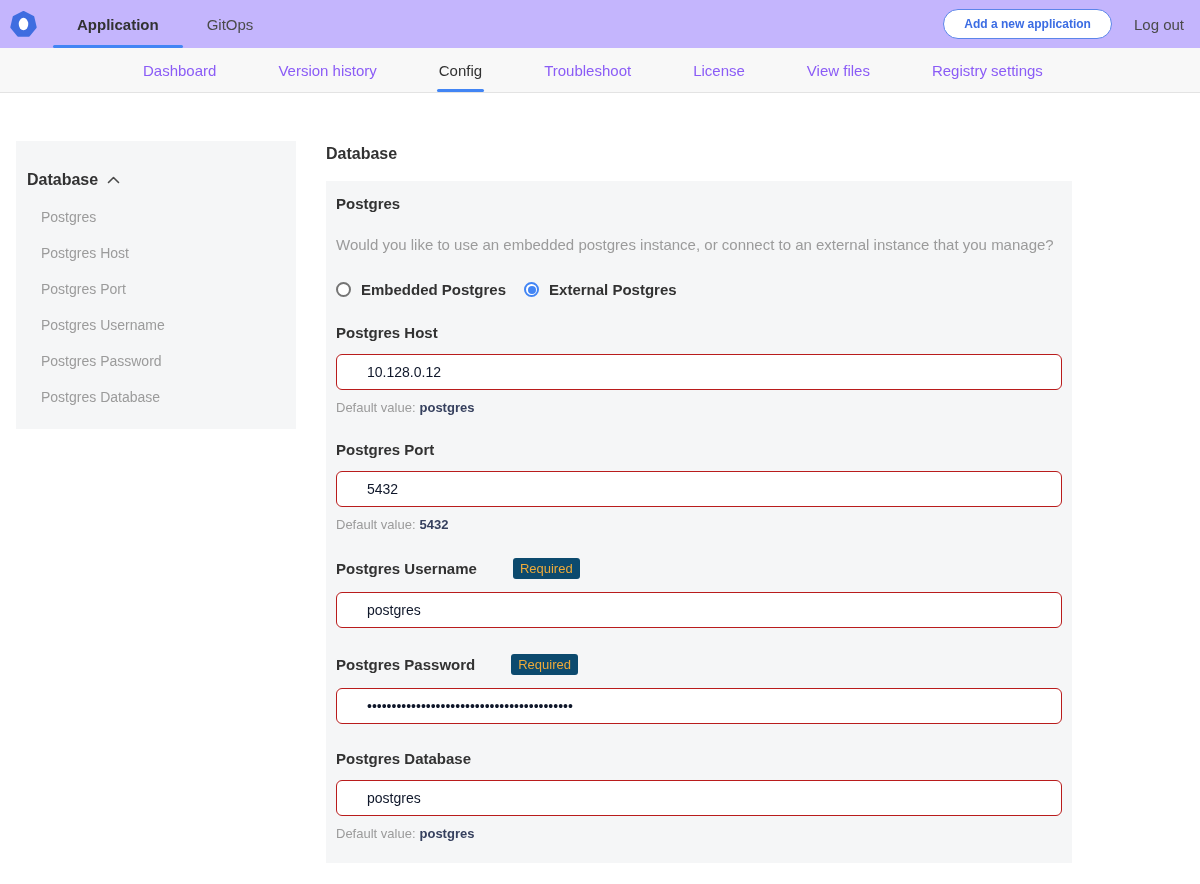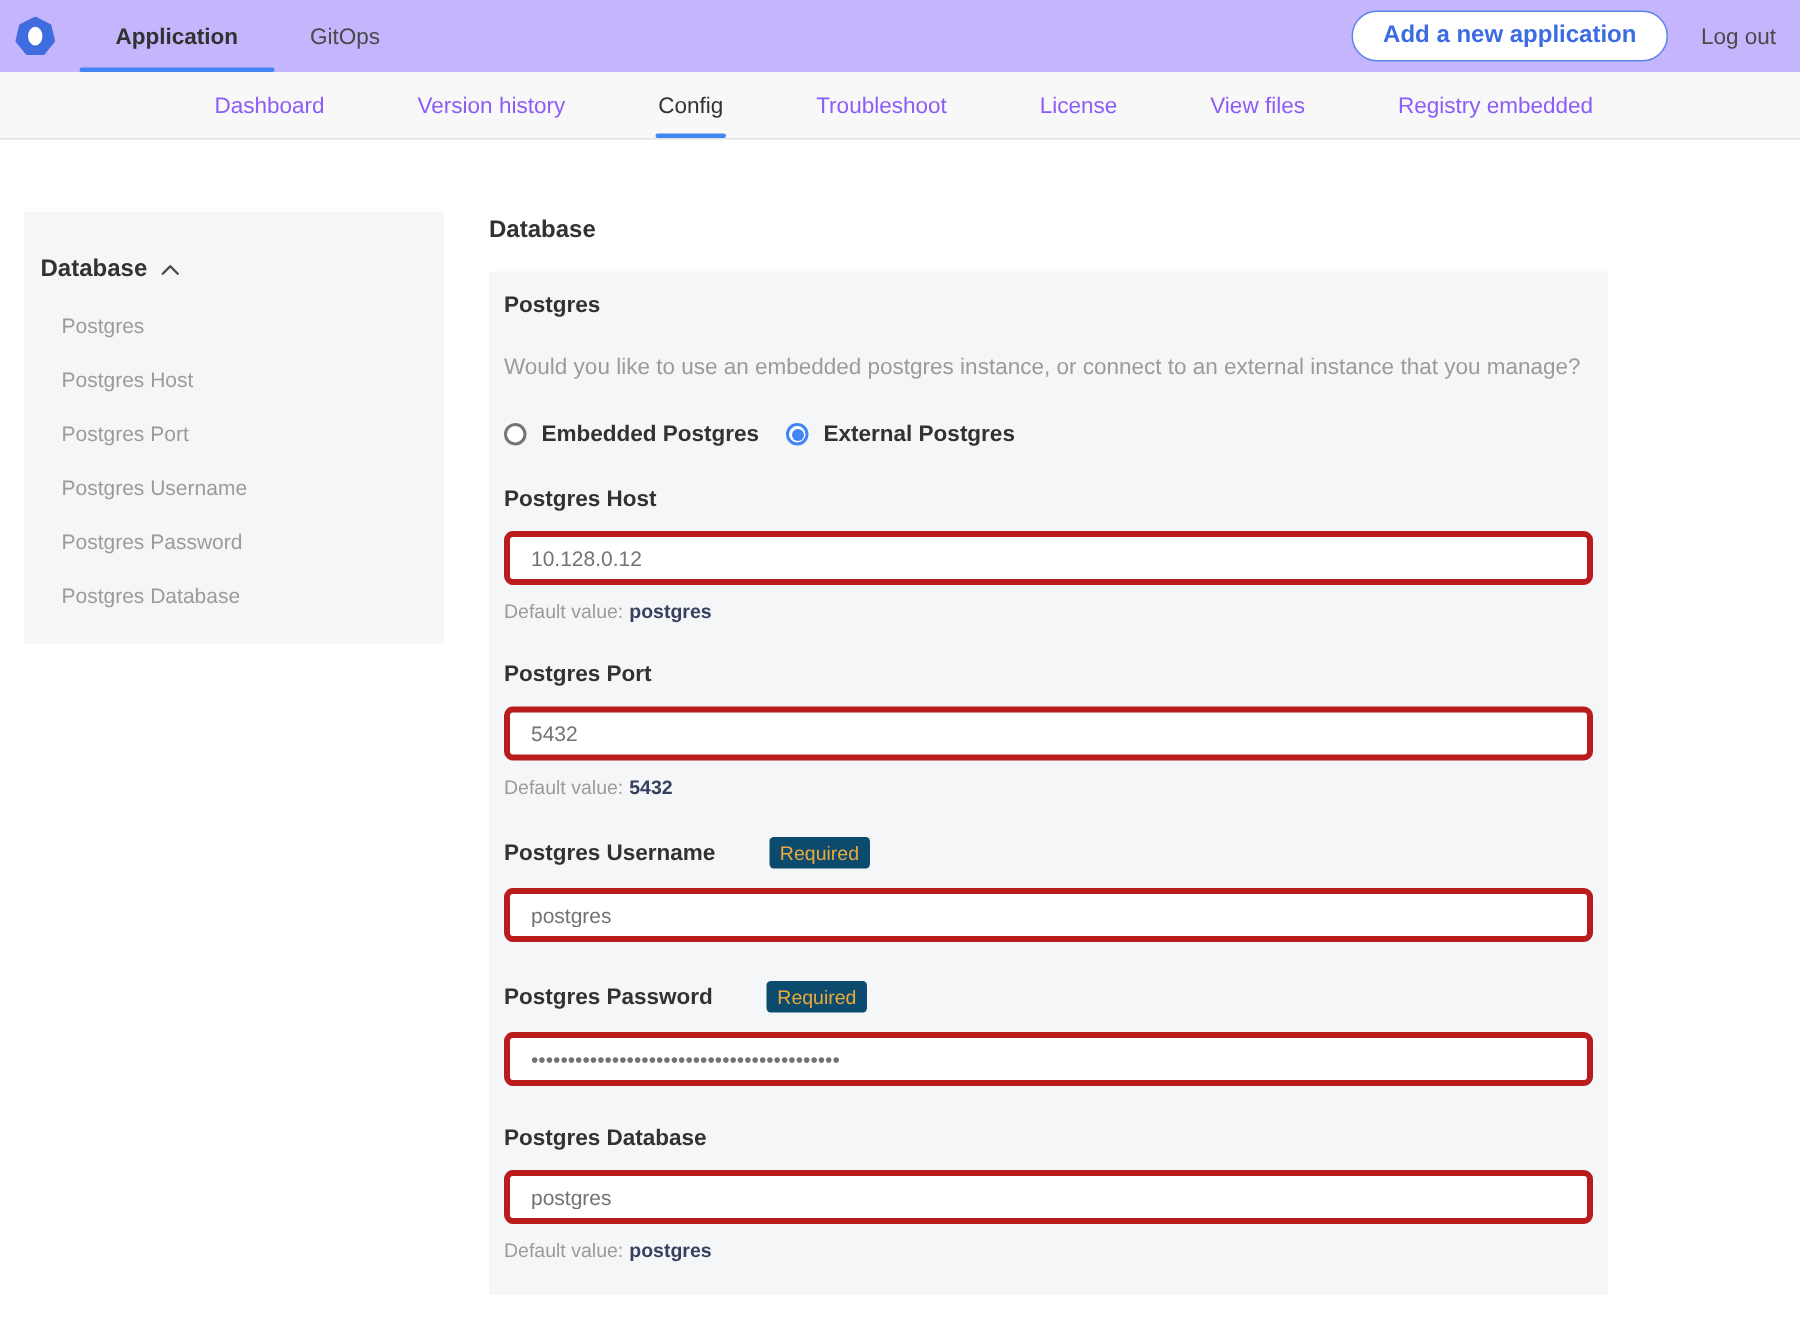--- a/index.html
+++ b/index.html
@@ -29,21 +29,21 @@
   }
   .top-tab.active { color: #323232; font-weight: bold; }
   .top-tab.active::after {
     content: ""; position: absolute; left: 0; right: 0; bottom: 0;
     height: 3px; background: #4285f4; border-radius: 2px;
   }
   .topbar-right { margin-left: auto; display: flex; align-items: center; gap: 22px; }
   .add-app-btn {
     border: 1px solid #5c85ea; background: #fff; color: #3b6ce3;
     font-family: "Liberation Sans", sans-serif;
-    font-size: 16px; font-weight: bold;
+    font-size: 12px; font-weight: bold;
     padding: 7px 20px; border-radius: 17px; cursor: pointer;
   }
   .logout { font-size: 15px; color: #4a4a4a; cursor: pointer; }
 
   
   .subnav {
     height: 45px; background: #f8f8f8;
     border-bottom: 1px solid #e3e3e3;
     display: flex; align-items: stretch;
     padding-left: 143px; gap: 62px;
@@ -102,24 +102,24 @@
 
   .field { margin-top: 26px; }
   .field-label-row { display: flex; align-items: center; gap: 10px; }
   .field-label { font-size: 15px; font-weight: bold; color: #323232; }
   .required-badge {
     background: #0c4a6e; color: #edaa3a;
     font-size: 13px; padding: 3px 7px; border-radius: 3px; margin-left: 26px;
   }
   .field-input {
     display: block; width: 100%; height: 36px;
-    margin-top: 13px; padding: 0 14px;
-    border: 4px solid #b91c1c; border-radius: 6px;
+    margin-top: 13px; padding: 0 30px;
+    border: 1px solid #b91c1c; border-radius: 6px;
     background: #fff; font-family: "Liberation Sans", sans-serif;
-    font-size: 14px; color: #737373; outline: none;
+    font-size: 14px; color: #0f172a; outline: none;
   }
   .field-default { margin-top: 10px; font-size: 13px; color: #9b9b9b; }
   .field-default .default-val { font-weight: bold; color: #36405e; margin-left: 4px; }
 </style>
 </head>
 <body>
 
 <div class="topbar">
   <div class="logo-wrap">
     <svg width="27" height="27" viewBox="0 0 26 26">
@@ -141,21 +141,21 @@
   </div>
 </div>
 
 <div class="subnav">
   <div class="subnav-item">Dashboard</div>
   <div class="subnav-item">Version history</div>
   <div class="subnav-item active">Config</div>
   <div class="subnav-item">Troubleshoot</div>
   <div class="subnav-item">License</div>
   <div class="subnav-item">View files</div>
-  <div class="subnav-item">Registry embedded</div>
+  <div class="subnav-item">Registry settings</div>
 </div>
 
 <div class="layout">
 
   <div class="sidebar">
     <div class="sidebar-group-title">
       <span>Database</span>
       <svg width="13" height="8" viewBox="0 0 13 8">
         <polyline points="1.5,6.5 6.5,1.5 11.5,6.5" fill="none" stroke="#4a4a4a" stroke-width="1.6" stroke-linecap="round" stroke-linejoin="round"></polyline>
       </svg>

